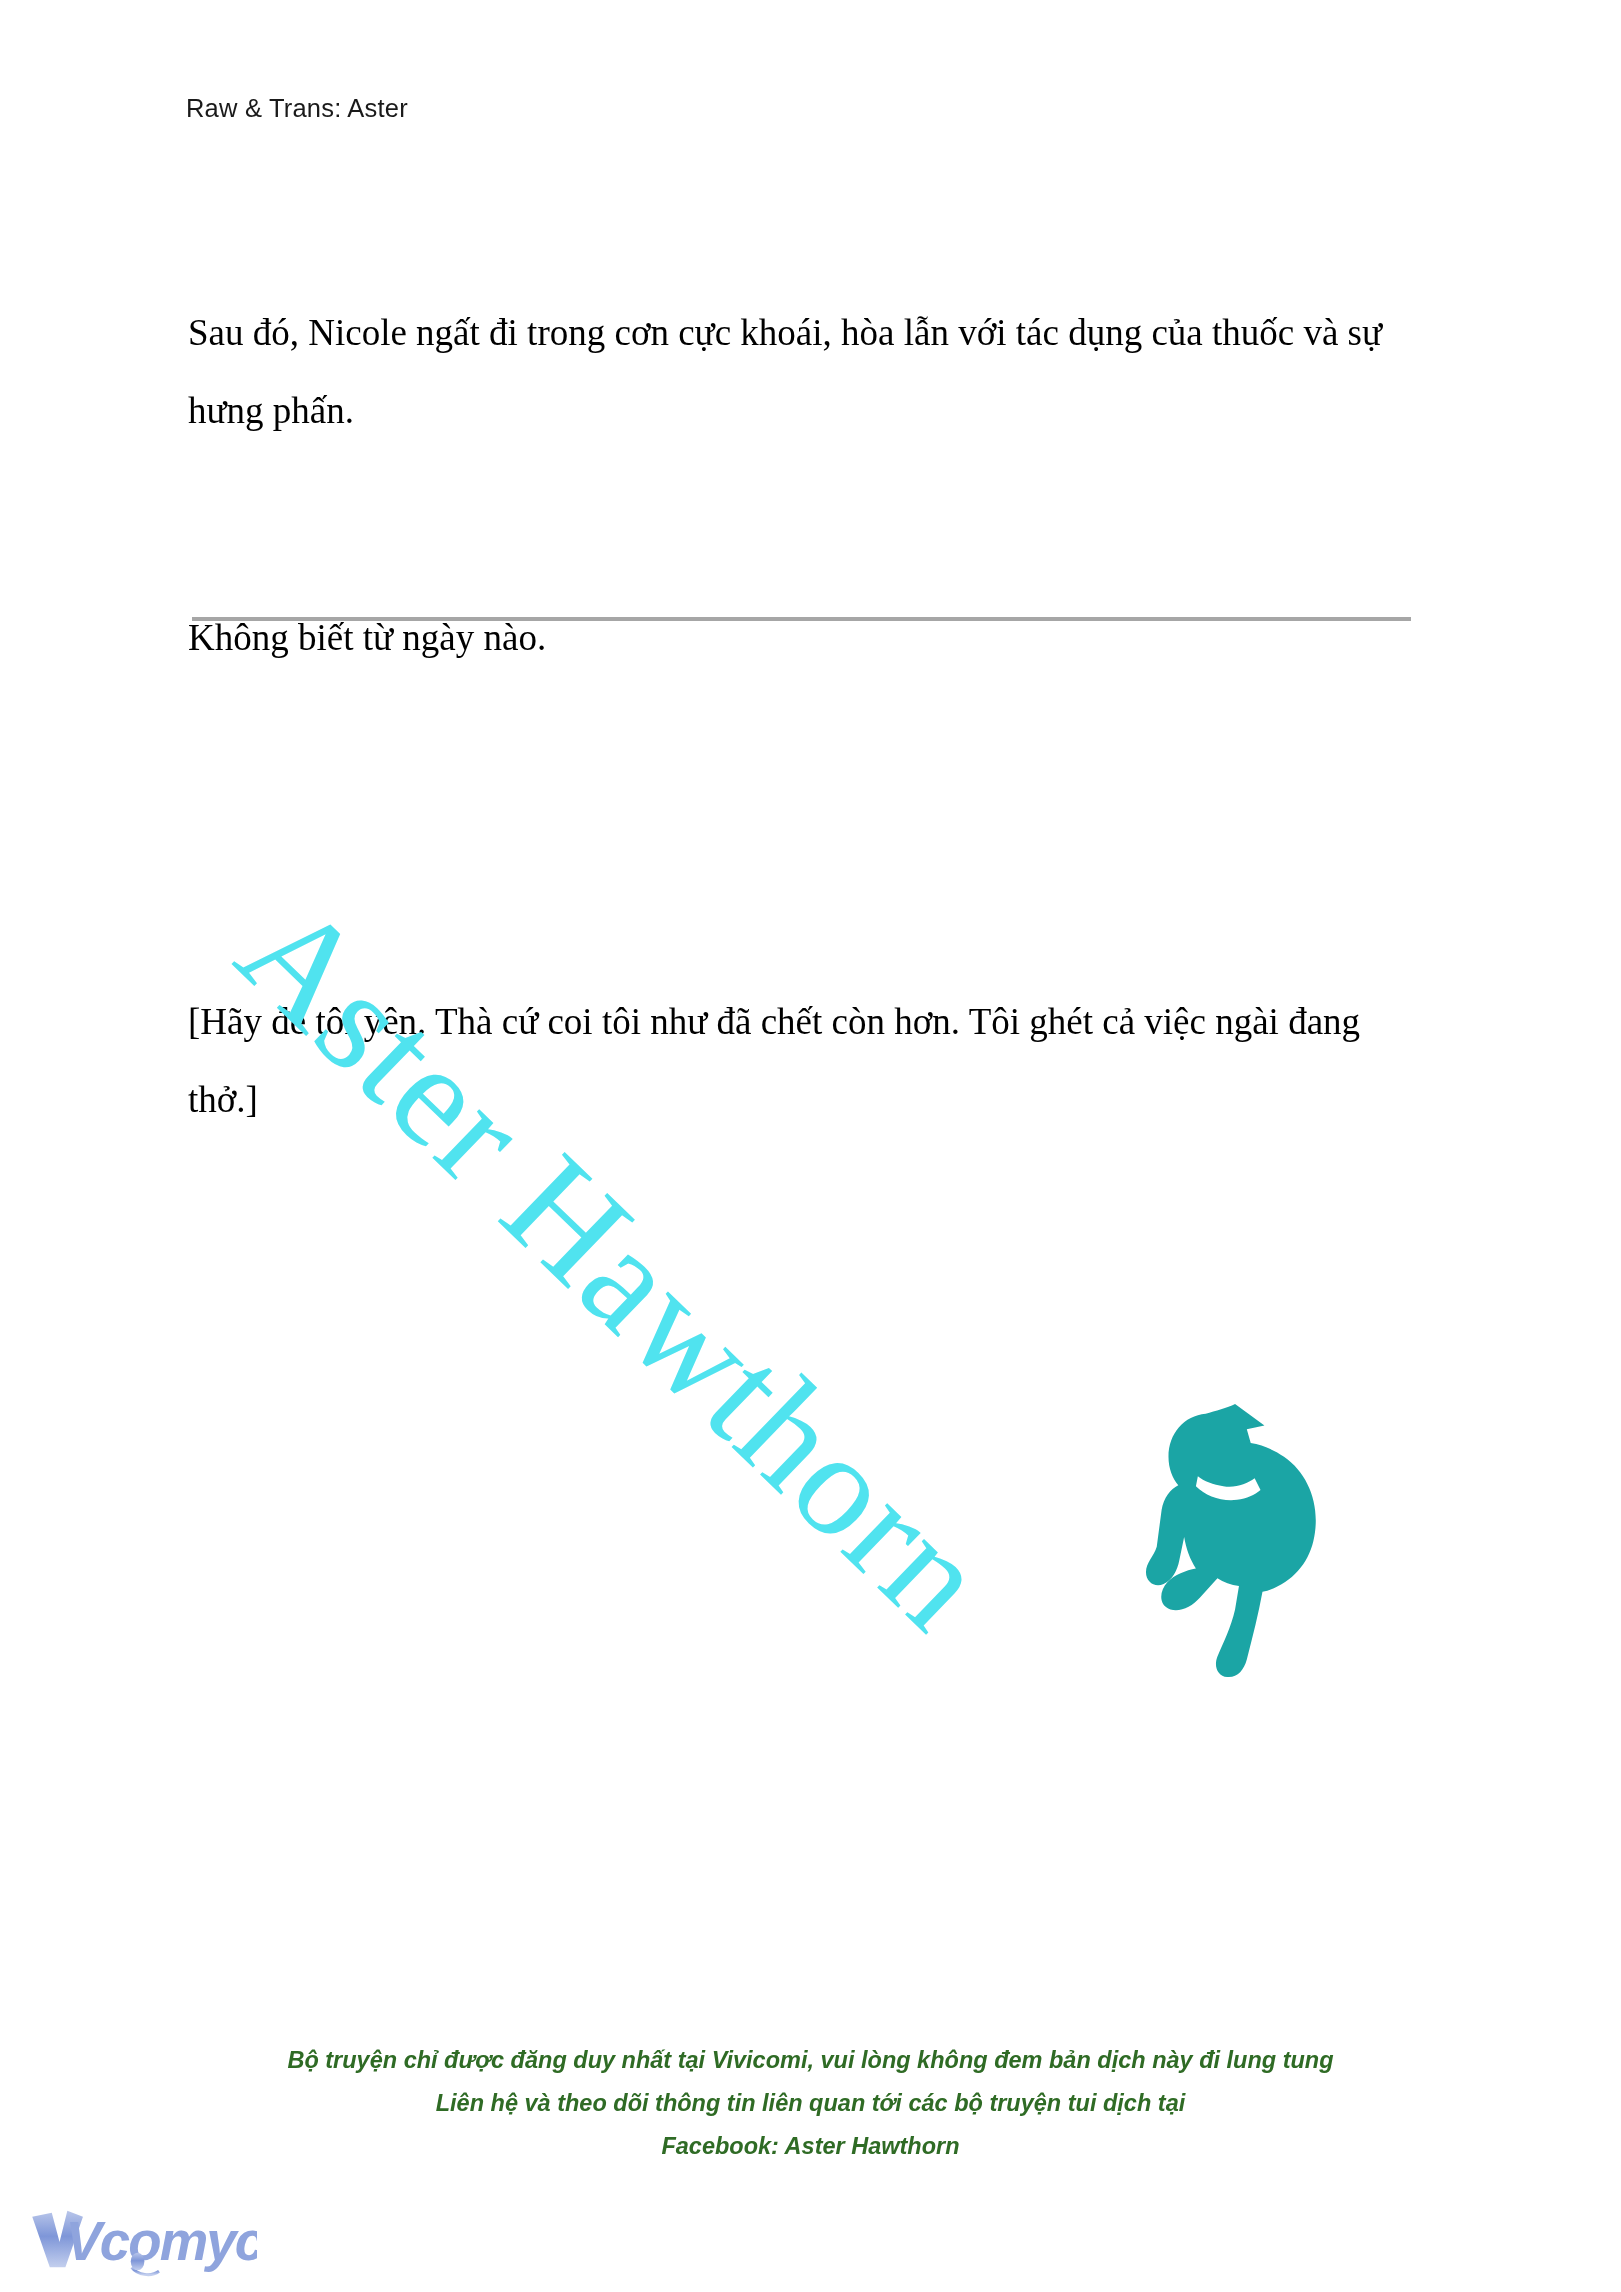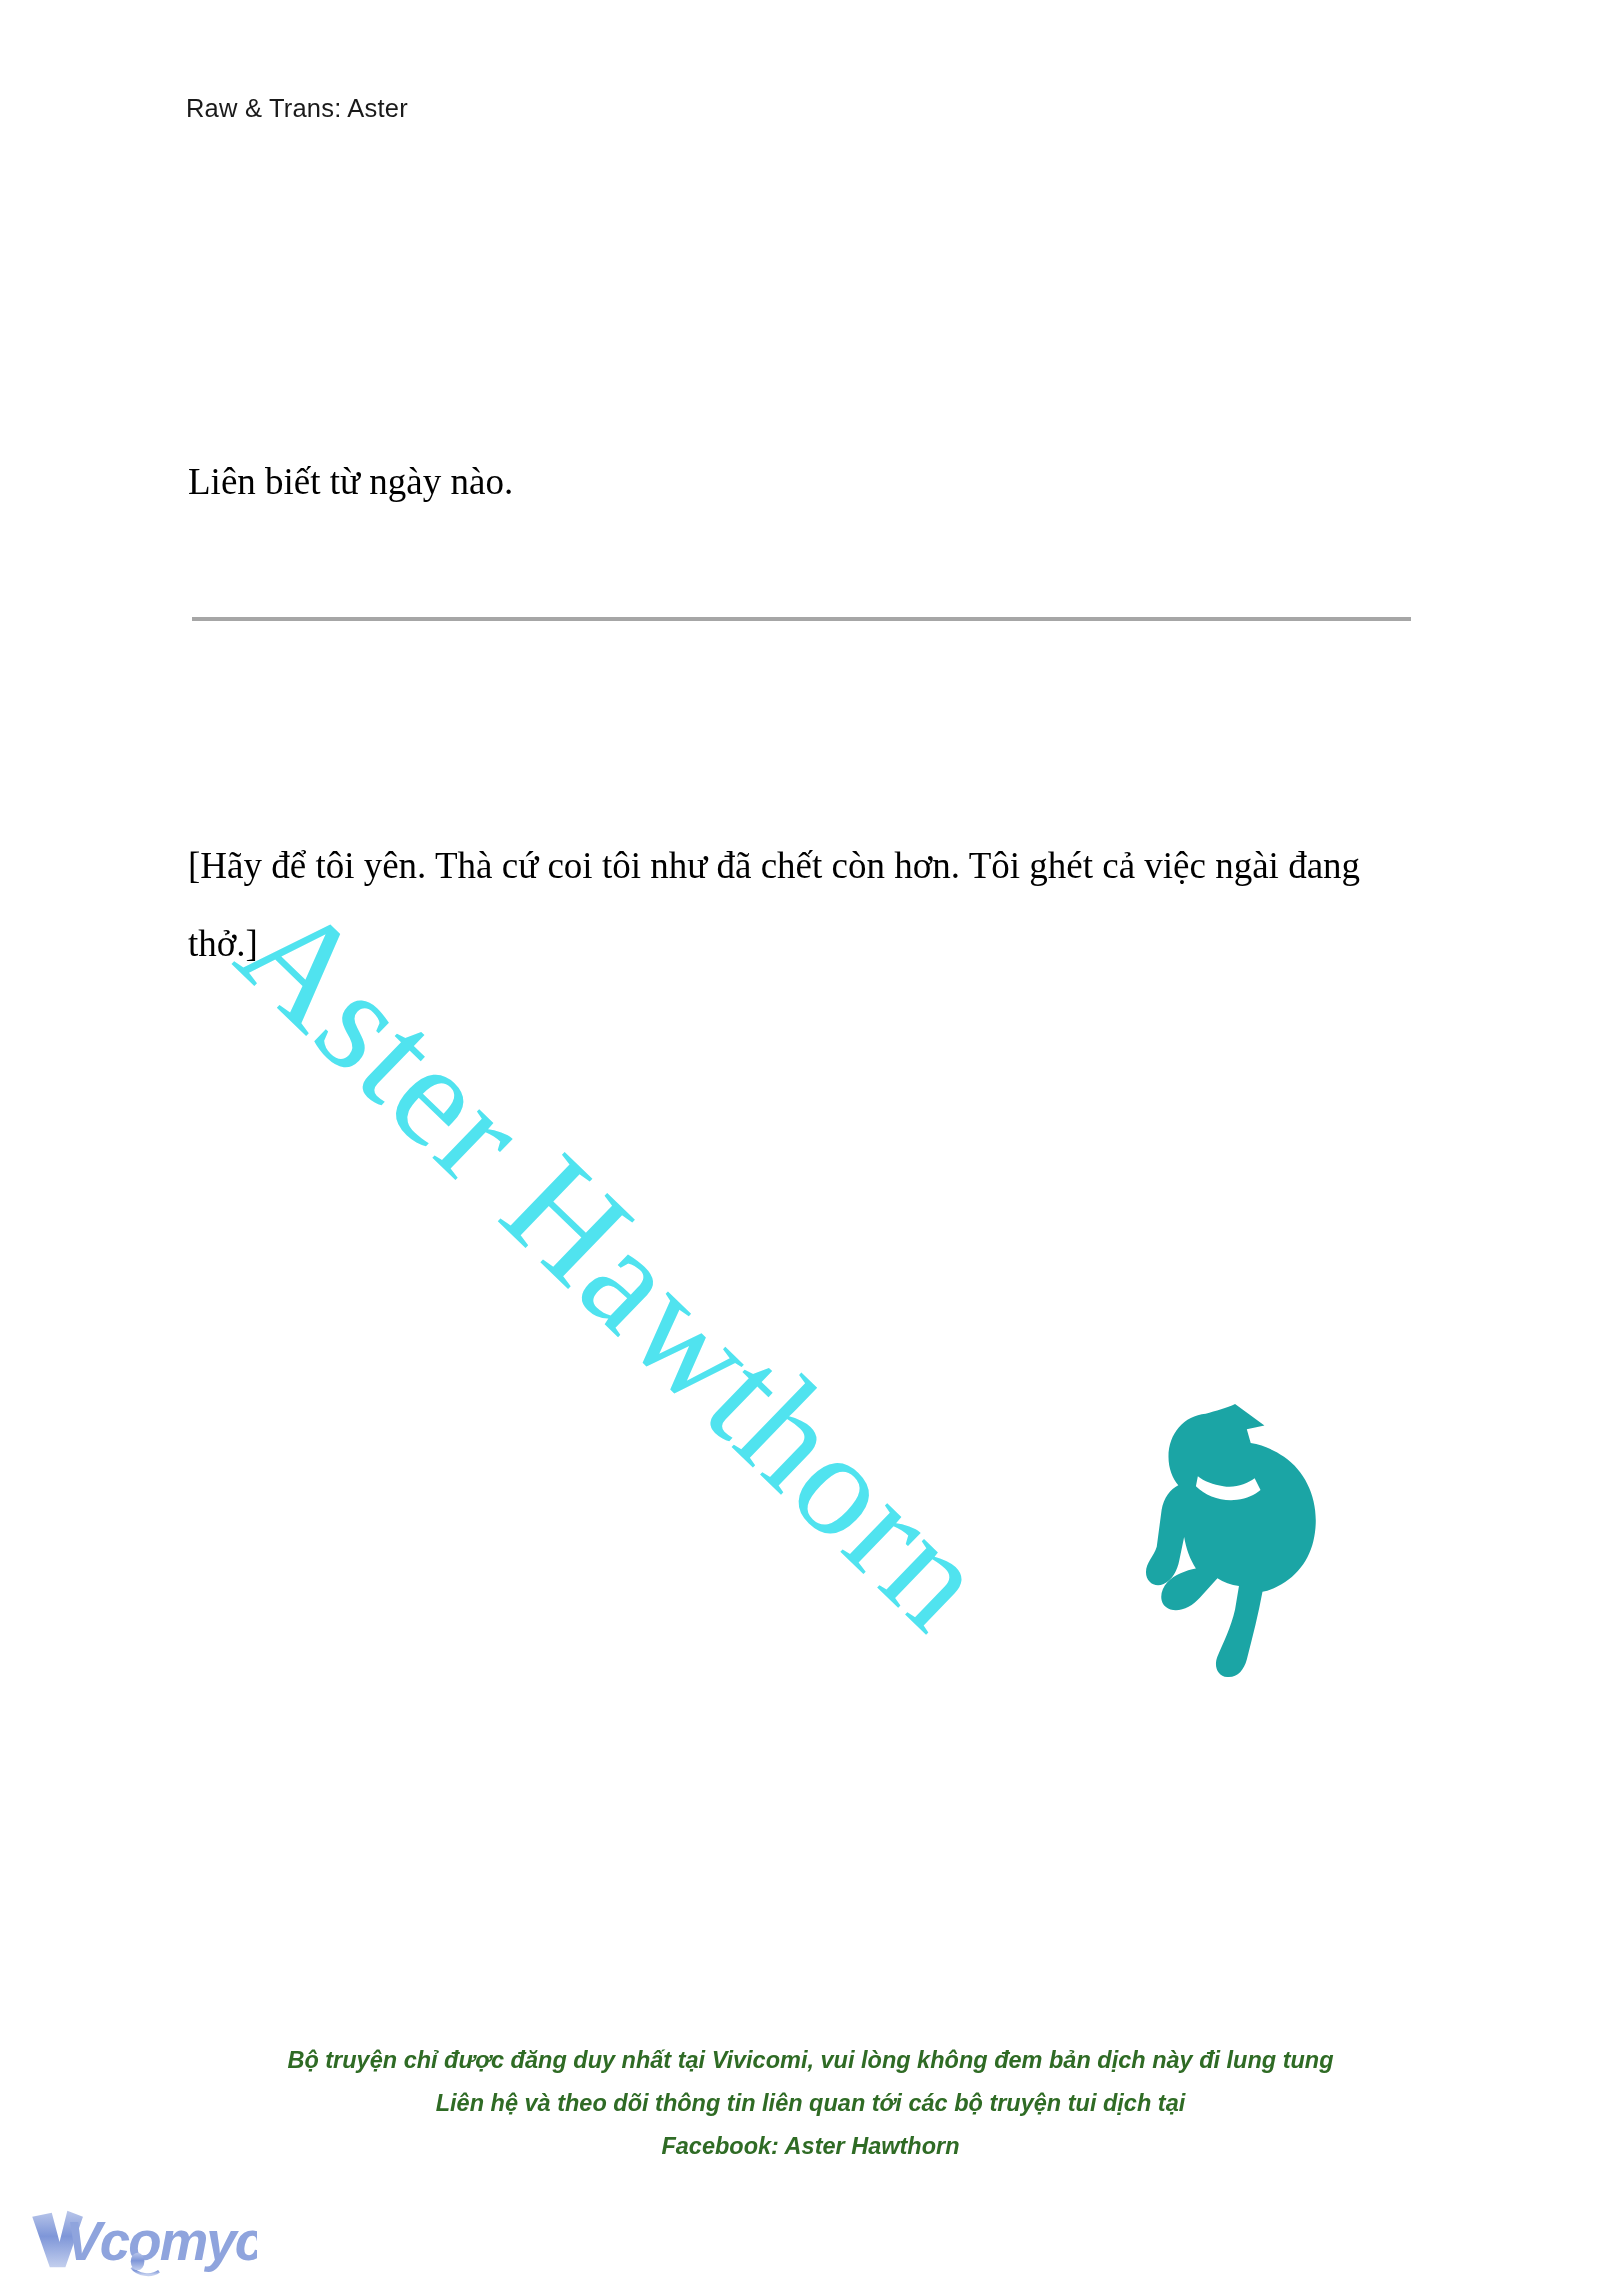--- a/index.html
+++ b/index.html
@@ -129,24 +129,25 @@
 </style>
 </head>
 <body>
 
 <div class="page">
 
   <div class="page-header">Raw &amp; Trans: Aster</div>
 
   <div class="content">
 
+    <p class="para">Sau đó, Nicole ngất đi trong cơn cực khoái, hòa lẫn với tác dụng của thuốc và sự hưng phấn.</p>
 
     <div class="gap-lg"></div>
 
-    <p class="para">Liên biết từ ngày nào.</p>
+    <p class="para">Không biết từ ngày nào.</p>
 
     <div class="gap-md"></div>
 
 
     <div class="gap-md"></div>
 
 
     <div class="gap-md"></div>
 
     <p class="para">[Hãy để tôi yên. Thà cứ coi tôi như đã chết còn hơn. Tôi ghét cả việc ngài đang thở.]</p>

